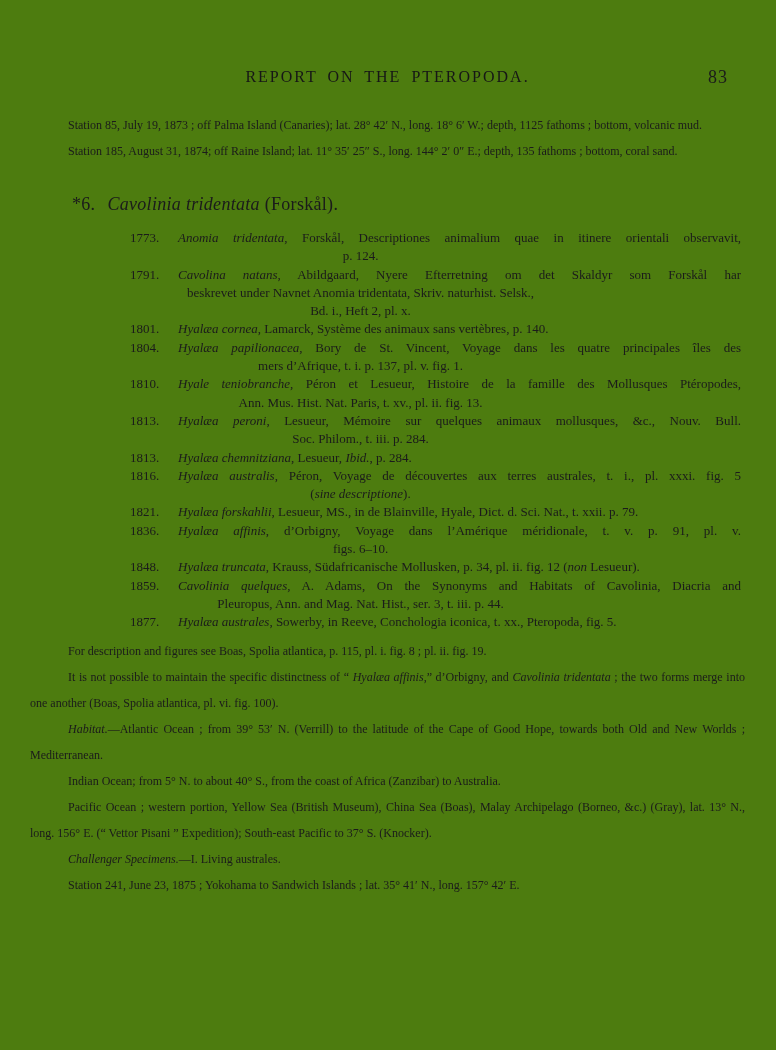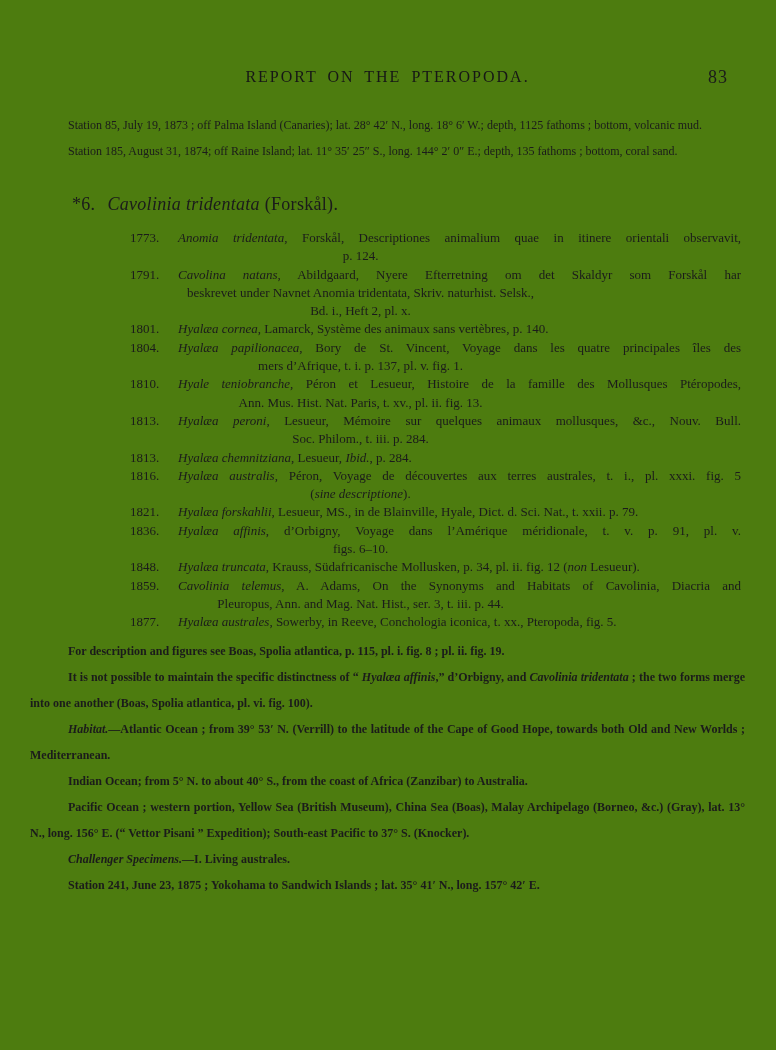--- a/index.html
+++ b/index.html
@@ -59,21 +59,21 @@
     margin: 0 4px 6px 100px;
     font-size: 13px;
     line-height: 18.3px;
   }
   .ref-first { display: flex; }
   .ref-year { flex: 0 0 48px; }
   .ref-text { flex: 1 1 auto; text-align: justify; }
   .ref.has-cont .ref-text { text-align-last: justify; }
   .ref-cont { text-align: center; margin-right: 150px; }
 
-  #body-paras { margin-top: 6px; font-weight: bold; }
+  #body-paras { margin-top: 6px; }
 </style>
 </head>
 <body>
 
 <div class="page">
 
   <header class="page-header">
     <div class="running-title">REPORT ON THE PTEROPODA.</div>
     <div class="page-number">83</div>
   </header>
@@ -158,21 +158,21 @@
       </div>
       <div class="ref">
         <div class="ref-first">
           <span class="ref-year">1848.</span>
           <div class="ref-text"><span class="it">Hyalæa truncata</span><span>, Krauss, Südafricanische Mollusken, p. 34, pl. ii. fig. 12 (</span><span class="it">non</span><span> Lesueur).</span></div>
         </div>
       </div>
       <div class="ref has-cont">
         <div class="ref-first">
           <span class="ref-year">1859.</span>
-          <div class="ref-text"><span class="it">Cavolinia telemus</span><span>, A. Adams, On the Synonyms and Habitats of Cavolinia, Diacria and</span></div>
+          <div class="ref-text"><span class="it">Cavolinia quelques</span><span>, A. Adams, On the Synonyms and Habitats of Cavolinia, Diacria and</span></div>
         </div>
         <div class="ref-cont"><span>Pleuropus, Ann. and Mag. Nat. Hist., ser. 3, t. iii. p. 44.</span></div>
       </div>
       <div class="ref">
         <div class="ref-first">
           <span class="ref-year">1877.</span>
           <div class="ref-text"><span class="it">Hyalæa australes</span><span>, Sowerby, in Reeve, Conchologia iconica, t. xx., Pteropoda, fig. 5.</span></div>
         </div>
       </div>
     </section>

